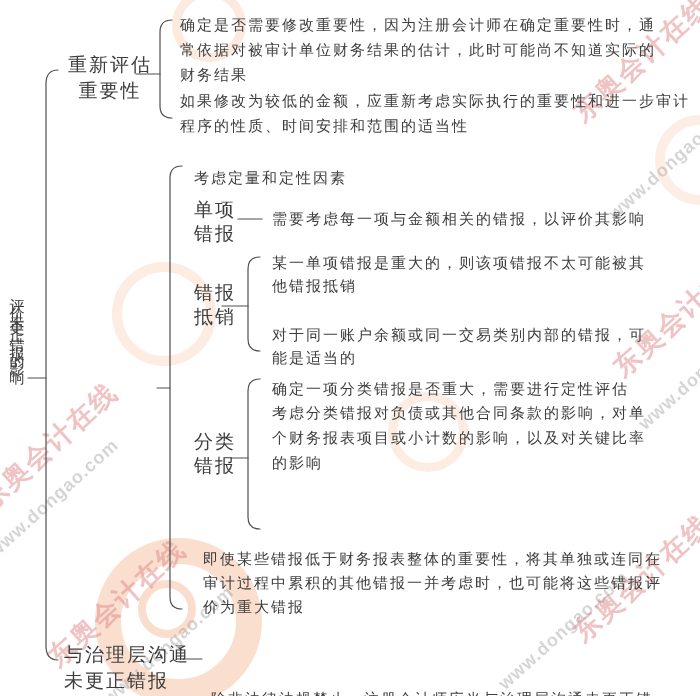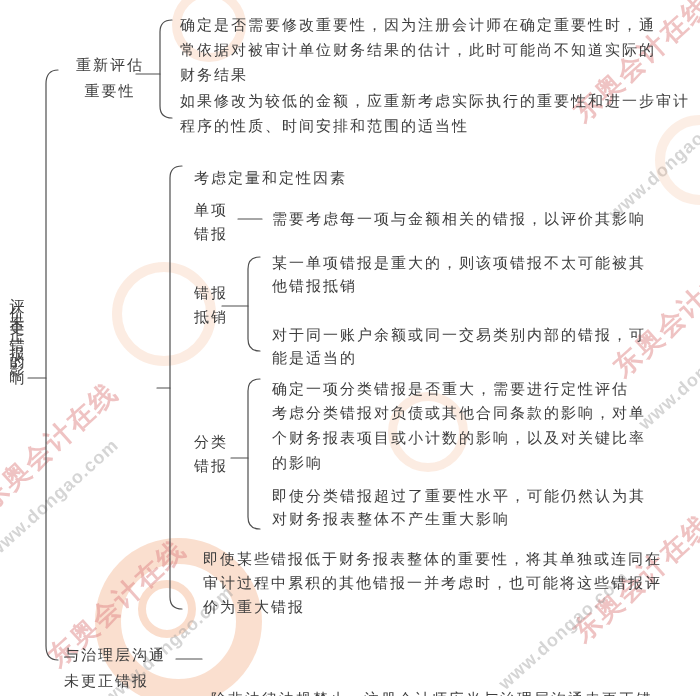--- a/index.html
+++ b/index.html
@@ -9,21 +9,21 @@
   }
   
   #wm-layer{position:absolute;inset:0;z-index:0;pointer-events:none;}
   .wm-text{position:absolute;white-space:nowrap;transform:rotate(-42deg);font-weight:bold;}
   .wm-brand{font-size:27px;color:rgba(224,136,136,0.50);letter-spacing:2px;}
   .wm-url{font-size:18px;color:rgba(150,150,150,0.40);letter-spacing:1px;font-family:"Liberation Sans",sans-serif;}
   .wm-ring{position:absolute;border-radius:50%;}
   
   #content{position:absolute;inset:0;z-index:1;}
   .node{position:absolute;font-size:15px;letter-spacing:2px;line-height:25px;white-space:pre-line;}
-  .label{font-size:15px;line-height:25px;}
+  .label{font-size:19px;line-height:25px;}
   .root-label{
     writing-mode:vertical-rl;text-orientation:upright;letter-spacing:8px;
     font-size:15px;line-height:18px;
   }
   svg{position:absolute;left:0;top:0;}
   .ln{fill:none;stroke:#4f4f4f;stroke-width:1.2;stroke-linecap:round;}
 </style>
 </head>
 <body>
 
@@ -92,22 +92,20 @@
 他错报抵销</div>
     <div class="node" style="left:272px;top:324px;line-height:23px;">对于同一账户余额或同一交易类别内部的错报，可
 能是适当的</div>
 
     <div class="node label" style="left:194px;top:430px;line-height:24px;">分类
 错报</div>
     <div class="node" style="left:272px;top:377px;text-align:center;">确定一项分类错报是否重大，需要进行定性评估</div>
     <div class="node" style="left:272px;top:401px;">考虑分类错报对负债或其他合同条款的影响，对单
 个财务报表项目或小计数的影响，以及对关键比率
 的影响</div>
-    <div class="node" style="left:272px;top:485px;line-height:23px;">即使分类错报超过了重要性水平，可能仍然认为其
-对财务报表整体不产生重大影响</div>
 
     <div class="node" style="left:203px;top:547px;line-height:24px;">即使某些错报低于财务报表整体的重要性，将其单独或连同在
 审计过程中累积的其他错报一并考虑时，也可能将这些错报评
 价为重大错报</div>
 
     <div class="node label" style="left:64px;top:642px;line-height:26px;">与治理层沟通
 未更正错报</div>
     <div class="node" style="left:211px;top:638px;line-height:26px;margin-top:48px;">除非法律法规禁止，注册会计师应当与治理层沟通未更正错
 报，以及这些错报单独或汇总起来可能对审计意见产生的影响</div>
   </div>

